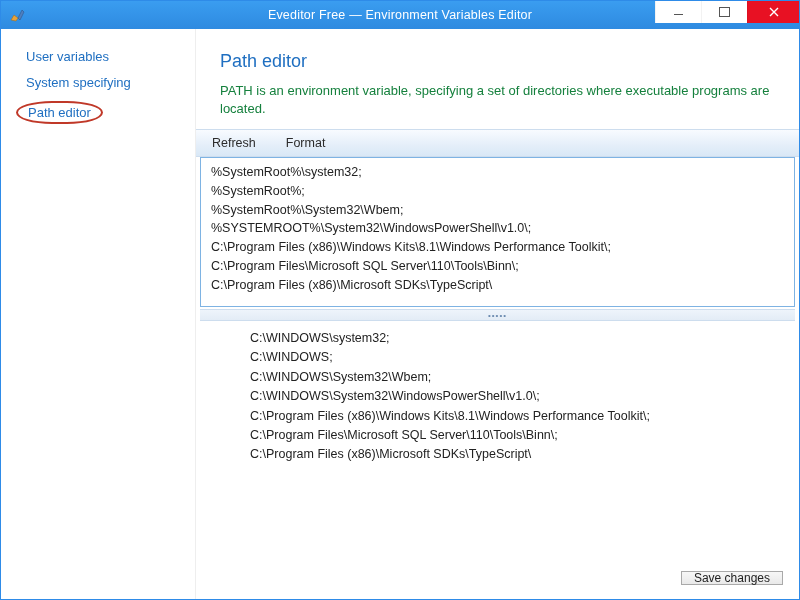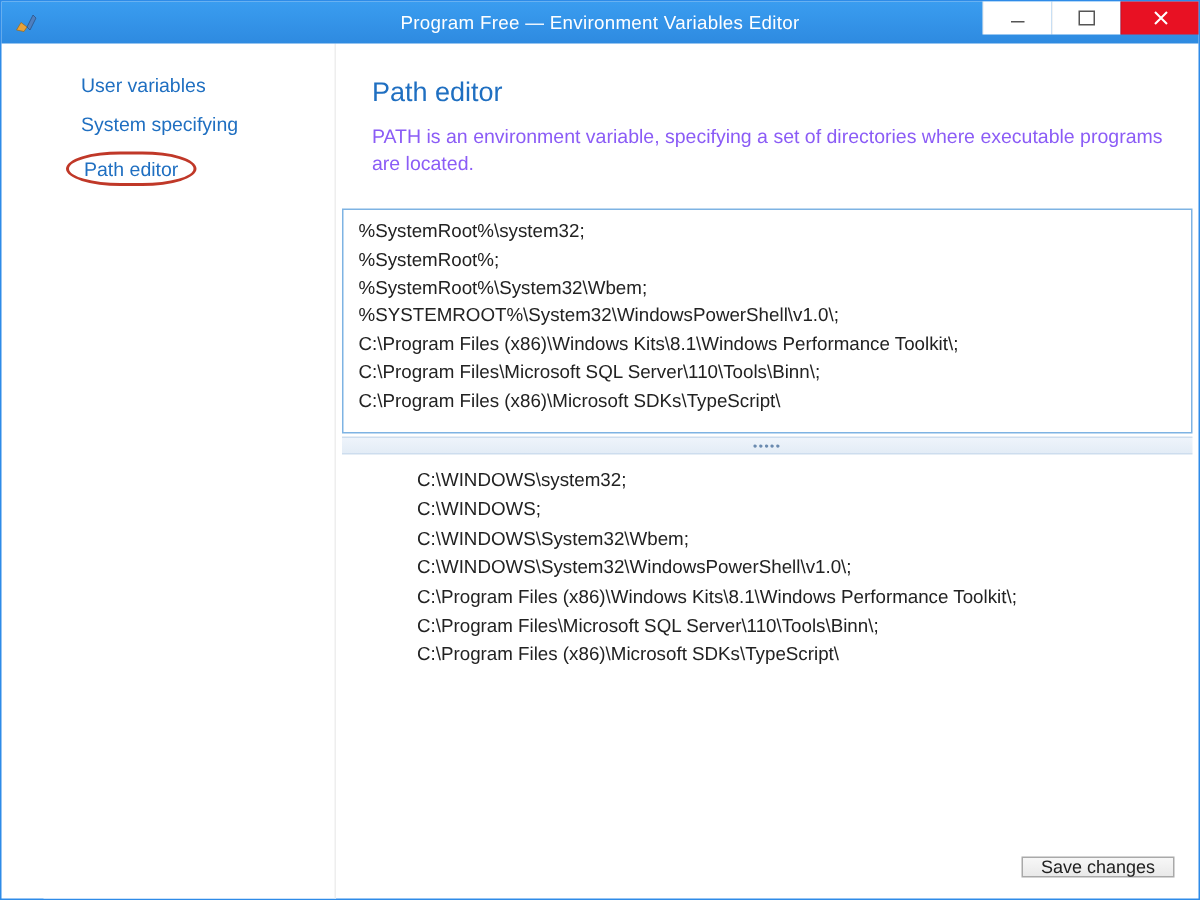--- a/index.html
+++ b/index.html
@@ -69,21 +69,20 @@
     .win-btn.close {
       background: #e81123;
       color: #fff;
       width: 52px;
     }
     .win-btn.close svg { width: 10px; height: 10px; }
     .body {
       flex: 1;
       display: flex;
       min-height: 0;
-      padding-left: 28px;
     }
     .sidebar {
       width: 195px;
       background: #fff;
       display: flex;
       flex-direction: column;
       border-right: 1px solid #eee;
       padding-top: 20px;
     }
     .side-items { padding-left: 25px; }
@@ -116,21 +115,21 @@
     .header {
       padding: 22px 24px 12px 24px;
     }
     .page-title {
       color: #1f6fc1;
       font-size: 18px;
       font-weight: 400;
       margin-bottom: 10px;
     }
     .page-desc {
-      color: #8b5cf6;
+      color: #15803d;
       font-size: 13px;
       line-height: 1.35;
     }
     .toolbar {
       background: linear-gradient(#f8fbff, #e4eef9 60%, #d9e8f6);
       border-top: 1px solid #cdddee;
       border-bottom: 1px solid #cdddee;
       height: 28px;
       display: flex;
       align-items: center;
@@ -152,21 +151,20 @@
     .editor-box {
       border: 1px solid #7eb3e3;
       padding: 5px 10px;
       font-size: 12.5px;
       line-height: 1.5;
       height: 150px;
       white-space: pre;
       overflow: auto;
       color: #222;
       font-family: "Segoe UI", sans-serif;
-      margin-top: 10px;
     }
     .splitter {
       height: 12px;
       background: linear-gradient(#eef4fb, #e3ecf6);
       border: 1px solid #cdddee;
       border-left: none; border-right: none;
       display: flex;
       align-items: center;
       justify-content: center;
       font-size: 8px;
@@ -210,21 +208,21 @@
 <body>
 
 <div class="window">
   <div class="titlebar">
     <span class="titlebar-icon">
       <svg viewBox="0 0 16 16">
           <path d="M2 13 L5 8 L9 11 L7 14 Z" fill="#e8a23a" stroke="#9b6b1d" stroke-width="0.5"></path>
           <path d="M9 11 L13 3 L15 5 L11 13 Z" fill="#4f7fbf" stroke="#2b4f80" stroke-width="0.5"></path>
         </svg>
     </span>
-    <span class="titlebar-title">Program Free — Environment Variables Editor</span>
+    <span class="titlebar-title">Eveditor Free — Environment Variables Editor</span>
     <div class="window-controls">
       <div class="win-btn min"></div>
       <div class="win-btn max"></div>
       <div class="win-btn close">
         <svg viewBox="0 0 10 10">
             <path d="M1 1 L9 9 M9 1 L1 9" stroke="#fff" stroke-width="1.4"></path>
           </svg>
       </div>
     </div>
   </div>
@@ -237,20 +235,24 @@
         <div class="side-item selected">Path editor</div>
       </div>
     </div>
 
     <div class="main">
       <div class="header">
         <div class="page-title">Path editor</div>
         <div class="page-desc">PATH is an environment variable, specifying a set of directories where executable programs are located.</div>
       </div>
 
+      <div class="toolbar">
+        <span class="toolbar-btn">Refresh</span>
+        <span class="toolbar-btn">Format</span>
+      </div>
 
       <div class="content">
         <div class="editor-box">%SystemRoot%\system32;
 %SystemRoot%;
 %SystemRoot%\System32\Wbem;
 %SYSTEMROOT%\System32\WindowsPowerShell\v1.0\;
 C:\Program Files (x86)\Windows Kits\8.1\Windows Performance Toolkit\;
 C:\Program Files\Microsoft SQL Server\110\Tools\Binn\;
 C:\Program Files (x86)\Microsoft SDKs\TypeScript\</div>
 

